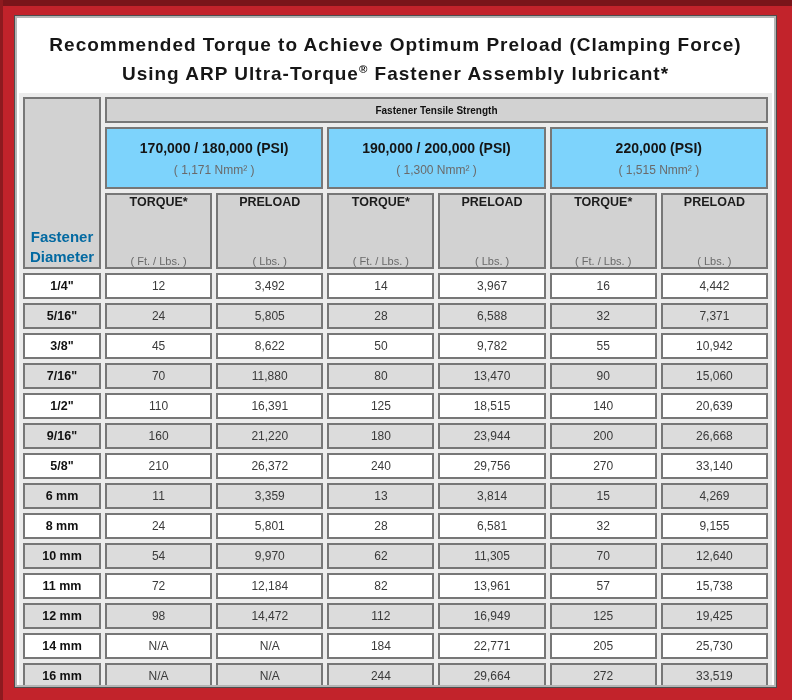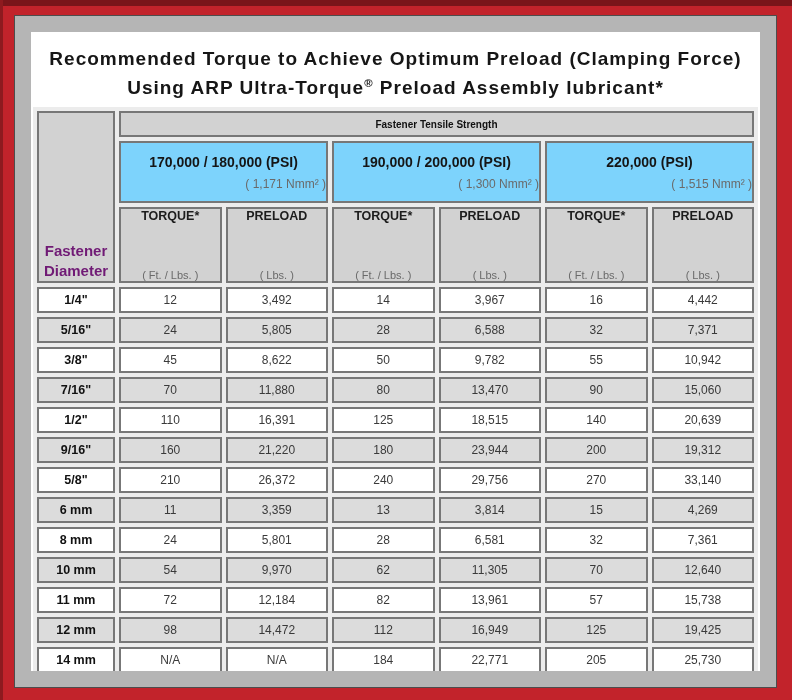--- a/index.html
+++ b/index.html
@@ -16,21 +16,21 @@
   }
   .left-strip {
     position: absolute; top: 0; left: 0; width: 3px; height: 700px;
     background: #8e1a1f;
   }
   .frame {
     position: absolute; left: 14px; top: 15px;
     width: 763px; height: 673px;
     border: 1px solid #4d4d4d;
     background: #b5b5b5;
-    padding: 16px;
+    padding: 2px;
     box-sizing: border-box;
   }
   .inner {
     width: 100%; height: 100%;
     background: #ffffff;
     box-sizing: border-box;
     overflow: hidden;
   }
   .title {
     margin: 13px 6px 0 6px;
@@ -63,51 +63,51 @@
     padding: 0;
     overflow: hidden;
   }
   td.corner {
     background: #d2d2d2;
     vertical-align: bottom;
     font-weight: bold;
     font-size: 15px;
     line-height: 1.35;
     padding-bottom: 5px;
-    color: #701a75;
+    color: #0369a1;
   }
   td.tensile {
     background: #d2d2d2;
     font-weight: bold;
     font-size: 10px;
     height: 22px;
     color: #111;
   }
   td.psi { background: #7dd3fc; height: 58px; vertical-align: middle; }
   .psi-main { font-weight: bold; font-size: 14px; color: #151515; margin-bottom: 7px; }
-  .psi-sub  { font-size: 12px; color: #6a6a6a; text-align: right; }
+  .psi-sub  { font-size: 12px; color: #6a6a6a; }
   td.colhead { background: #d2d2d2; height: 32px; vertical-align: middle; }
   .ch-main { font-weight: bold; font-size: 12.5px; color: #1c1c1c; margin-bottom: 18px; }
   .ch-sub  { font-size: 11px; color: #6a6a6a; margin-top: 46px; }
   tr.data-row td { height: 22px; font-size: 12px; color: #3a3a3a; background: #ffffff; vertical-align: middle; }
   tr.data-row td.diam { font-weight: bold; font-size: 12.5px; color: #111; }
   tr.data-row.alt td { background: #dcdcdc; }
 </style>
 </head>
 <body>
 
 <div class="top-strip"></div>
 <div class="left-strip"></div>
 
 <div class="frame">
   <div class="inner">
 
     <div class="title">
       <span>Recommended Torque to Achieve Optimum Preload (Clamping Force)</span><br>
-      <span><span>Using ARP Ultra-Torque</span><sup>®</sup><span> Preload Assembly lubricant*</span></span>
+      <span><span>Using ARP Ultra-Torque</span><sup>®</sup><span> Fastener Assembly lubricant*</span></span>
     </div>
 
 
     <table class="torque">
       <colgroup>
         <col style="width:78px">
         <col>
           <col>
           <col>
           <col>
@@ -209,21 +209,21 @@
             <td class="val">140</td>
             <td class="val">20,639</td>
           </tr>
           <tr class="data-row alt">
             <td class="diam">9/16"</td>
             <td class="val">160</td>
             <td class="val">21,220</td>
             <td class="val">180</td>
             <td class="val">23,944</td>
             <td class="val">200</td>
-            <td class="val">19,312</td>
+            <td class="val">26,668</td>
           </tr>
           <tr class="data-row">
             <td class="diam">5/8"</td>
             <td class="val">210</td>
             <td class="val">26,372</td>
             <td class="val">240</td>
             <td class="val">29,756</td>
             <td class="val">270</td>
             <td class="val">33,140</td>
           </tr>
@@ -236,21 +236,21 @@
             <td class="val">15</td>
             <td class="val">4,269</td>
           </tr>
           <tr class="data-row">
             <td class="diam">8 mm</td>
             <td class="val">24</td>
             <td class="val">5,801</td>
             <td class="val">28</td>
             <td class="val">6,581</td>
             <td class="val">32</td>
-            <td class="val">7,361</td>
+            <td class="val">9,155</td>
           </tr>
           <tr class="data-row alt">
             <td class="diam">10 mm</td>
             <td class="val">54</td>
             <td class="val">9,970</td>
             <td class="val">62</td>
             <td class="val">11,305</td>
             <td class="val">70</td>
             <td class="val">12,640</td>
           </tr>

